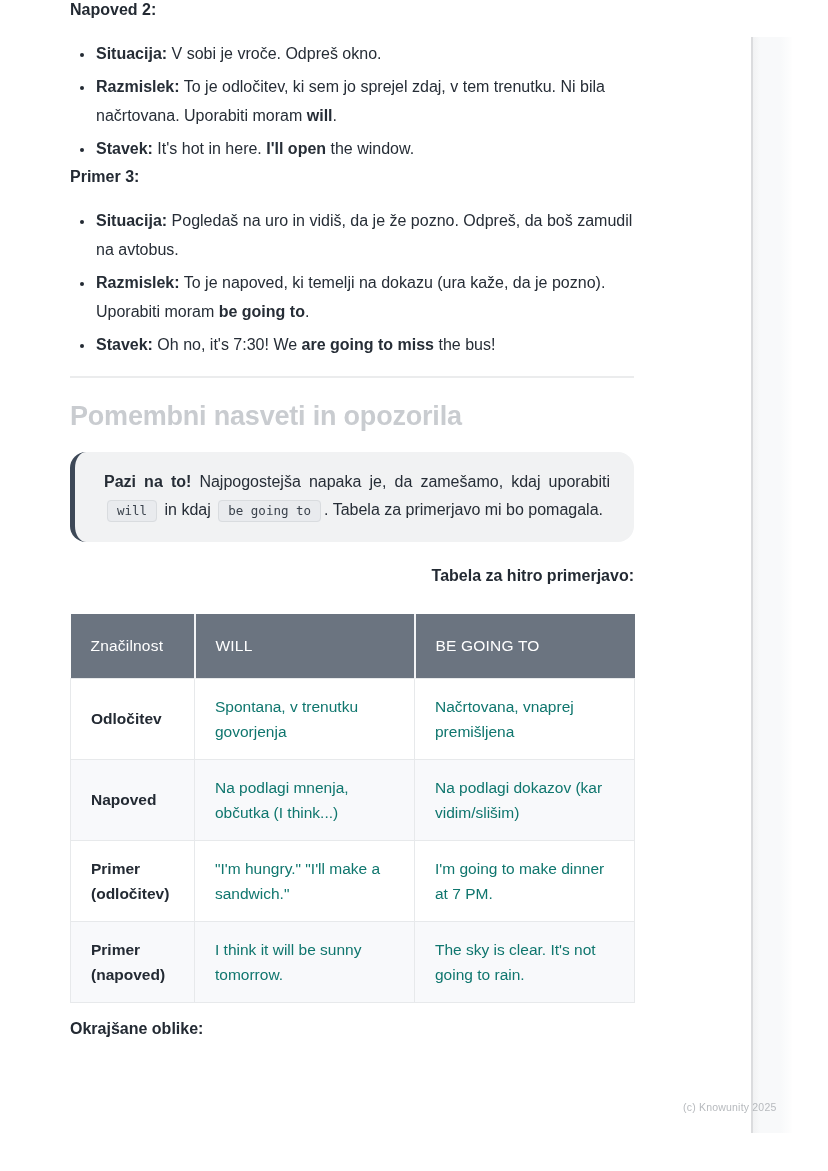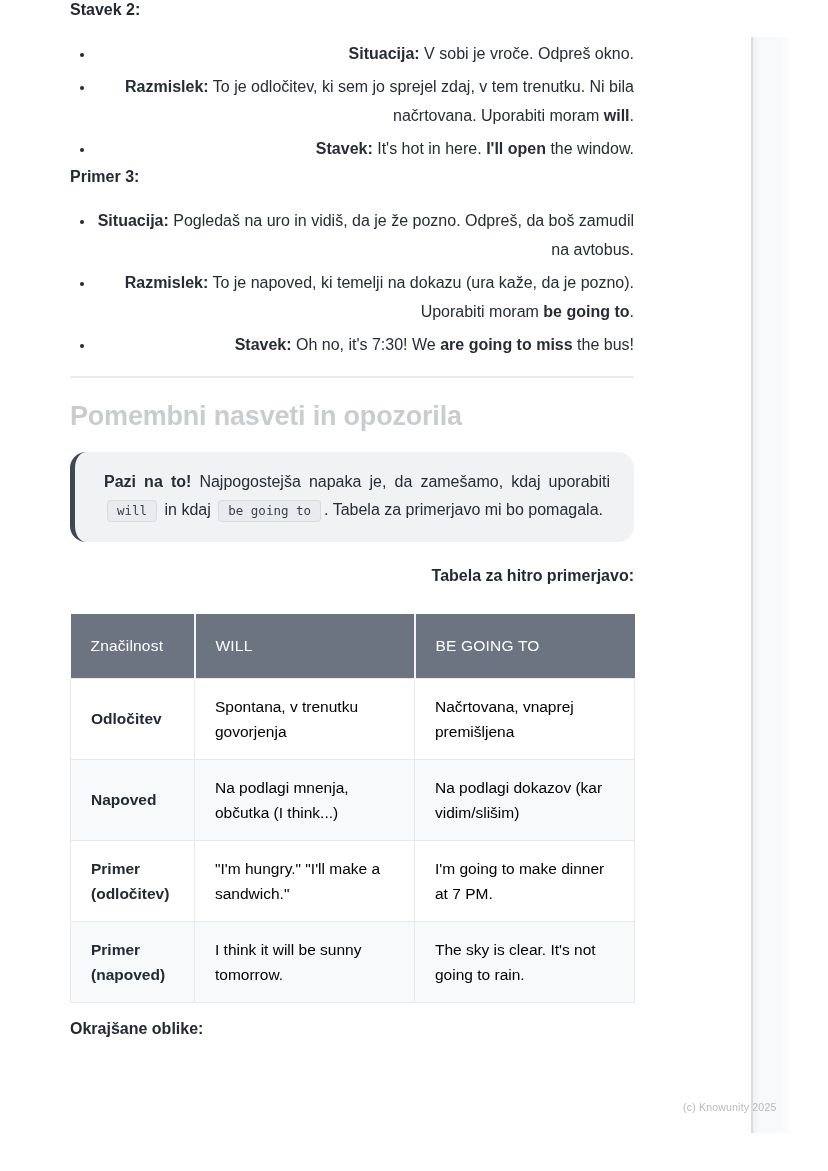--- a/index.html
+++ b/index.html
@@ -40,21 +40,20 @@
   ul.note-list {
     list-style: disc;
     margin: 20px 0 0 0;
     padding-left: 25px;
   }
   ul.note-list li {
     font-size: 16px;
     line-height: 29px;
     margin-bottom: 4px;
     padding-left: 1px;
-    text-align: right;
   }
   ul.note-list li::marker { color: #232a33; font-size: 14px; }
 
   .b { font-weight: bold; }
 
   hr.divider {
     border: none;
     border-top: 2px solid #ebeced;
     margin: 17px 0 0 0;
   }
@@ -119,42 +118,42 @@
     letter-spacing: 0.2px;
     border: none;
   }
   table.compare th + th { border-left: 2px solid #f3f4f6; }
 
   table.compare td {
     border: 1px solid #e7e9eb;
     vertical-align: middle;
     padding: 15px 18px 15px 20px;
     line-height: 25px;
-    color: #000000;
+    color: #0f766e;
     height: 81px;
   }
   table.compare tbody tr:nth-child(even) { background: #f8f9fb; }
   table.compare td.feature { font-weight: bold; color: #232a33; }
 
   .copyright {
     position: absolute;
     left: 683px; top: 1101px;
     font-size: 10.5px;
     color: #b7babe;
     letter-spacing: 0.2px;
     z-index: 2;
     white-space: nowrap;
   }
 </style>
 </head>
 <body>
 
 <div class="page-content">
 
-  <h3 class="sub-heading h-primer2">Stavek 2:</h3>
+  <h3 class="sub-heading h-primer2">Napoved 2:</h3>
 
   <ul class="note-list">
     <li><span class="b">Situacija:</span><span> V sobi je vroče. Odpreš okno.</span></li>
     <li><span class="b">Razmislek:</span><span> To je odločitev, ki sem jo sprejel zdaj, v tem trenutku. Ni bila načrtovana. Uporabiti moram </span><span class="b">will</span><span>.</span></li>
     <li><span class="b">Stavek:</span><span> It's hot in here. </span><span class="b">I'll open</span><span> the window.</span></li>
   </ul>
 
   <h3 class="sub-heading h-primer3">Primer 3:</h3>
 
   <ul class="note-list">

